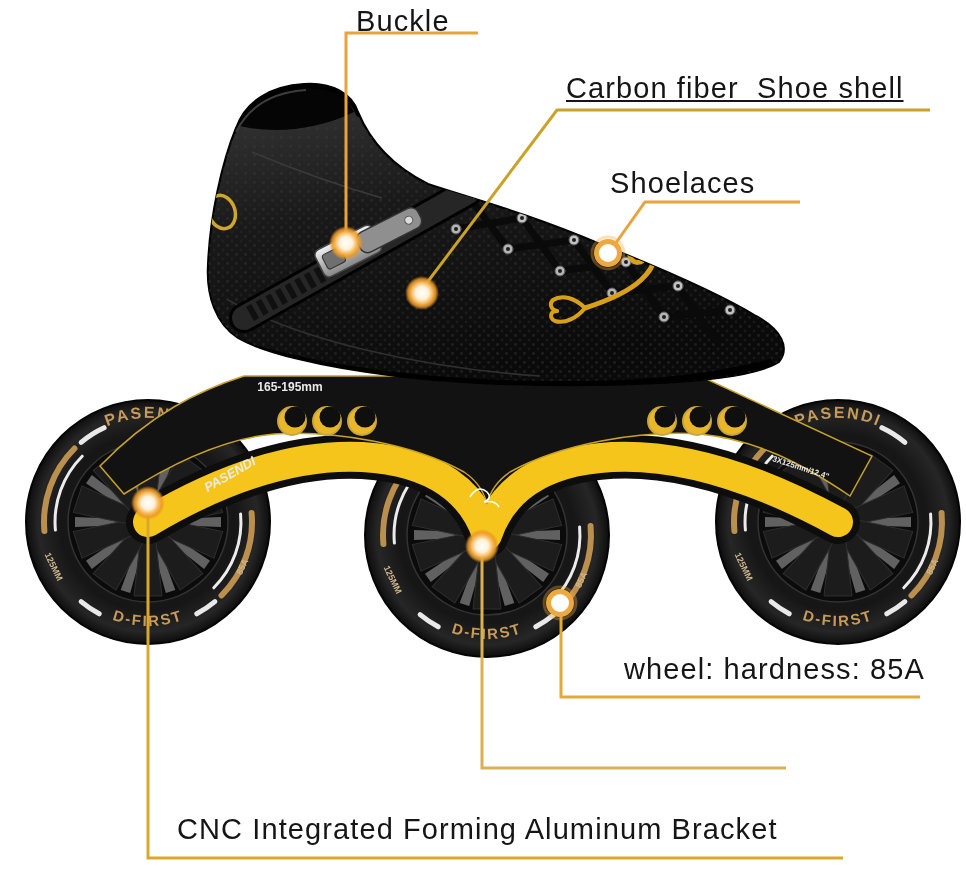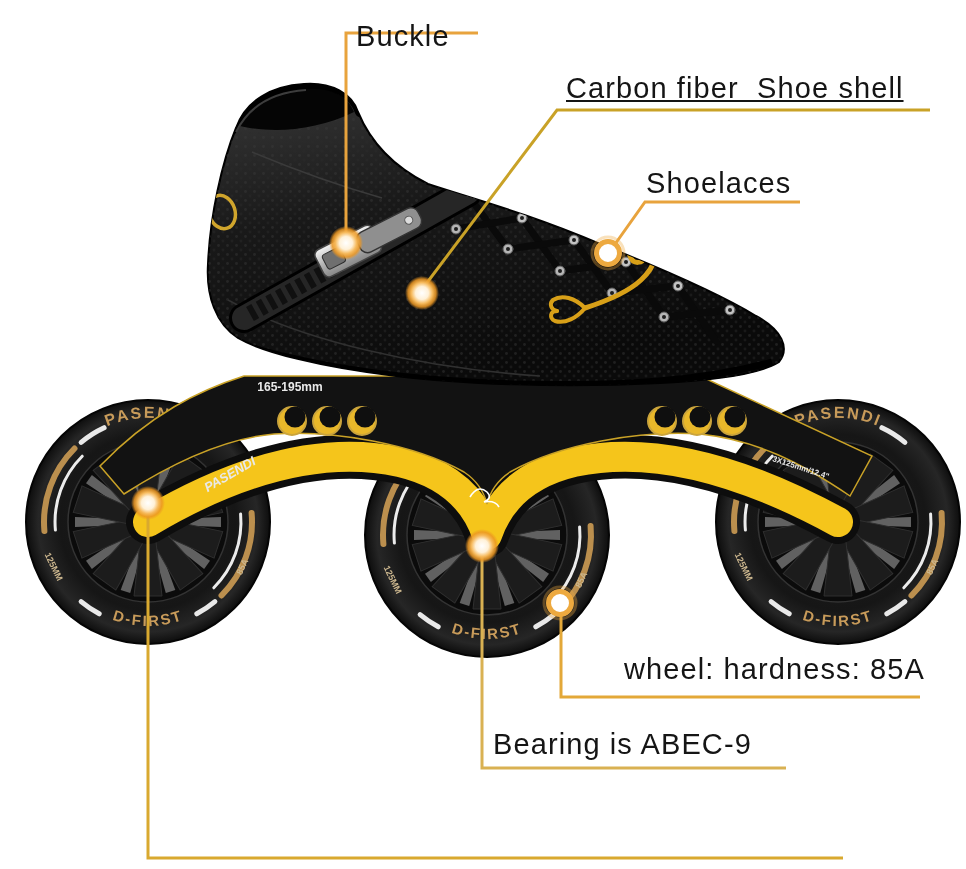--- a/index.html
+++ b/index.html
@@ -231,19 +231,19 @@
     <circle cx="482" cy="546" r="17" fill="url(#glowG)"></circle>
     <circle cx="148" cy="503" r="17" fill="url(#glowG)"></circle>
 
     <circle cx="608" cy="253" r="16" fill="none" stroke="#EDA93F" stroke-opacity="0.35" stroke-width="3"></circle>
     <circle cx="608" cy="253" r="11.5" fill="#ffffff" stroke="#EDA93F" stroke-width="5"></circle>
     <circle cx="560" cy="603" r="16" fill="none" stroke="#EDA93F" stroke-opacity="0.35" stroke-width="3"></circle>
     <circle cx="560" cy="603" r="11.5" fill="#ffffff" stroke="#EDA93F" stroke-width="5"></circle>
   </g>
 </svg>
 
-<div class="callout-label" style="left:356px;top:4px;margin-top:15px;">Buckle</div>
+<div class="callout-label" style="left:356px;top:4px;">Buckle</div>
 <div class="callout-label" style="left:566px;top:71px;text-decoration:underline;">Carbon fiber  Shoe shell</div>
-<div class="callout-label" style="left:646px;top:166px;text-align:center;">Shoelaces</div>
+<div class="callout-label" style="left:610px;top:166px;text-align:center;">Shoelaces</div>
 <div class="callout-label" style="left:577px;top:652px;margin-left:47px;">wheel: hardness: 85A</div>
-<div class="callout-label" style="left:493px;top:727px;">Bearing is ABEC-9</div>
+<div class="callout-label" style="left:177px;top:812px;">CNC Integrated Forming Aluminum Bracket</div>
 
 </div>
 
 </body></html>

